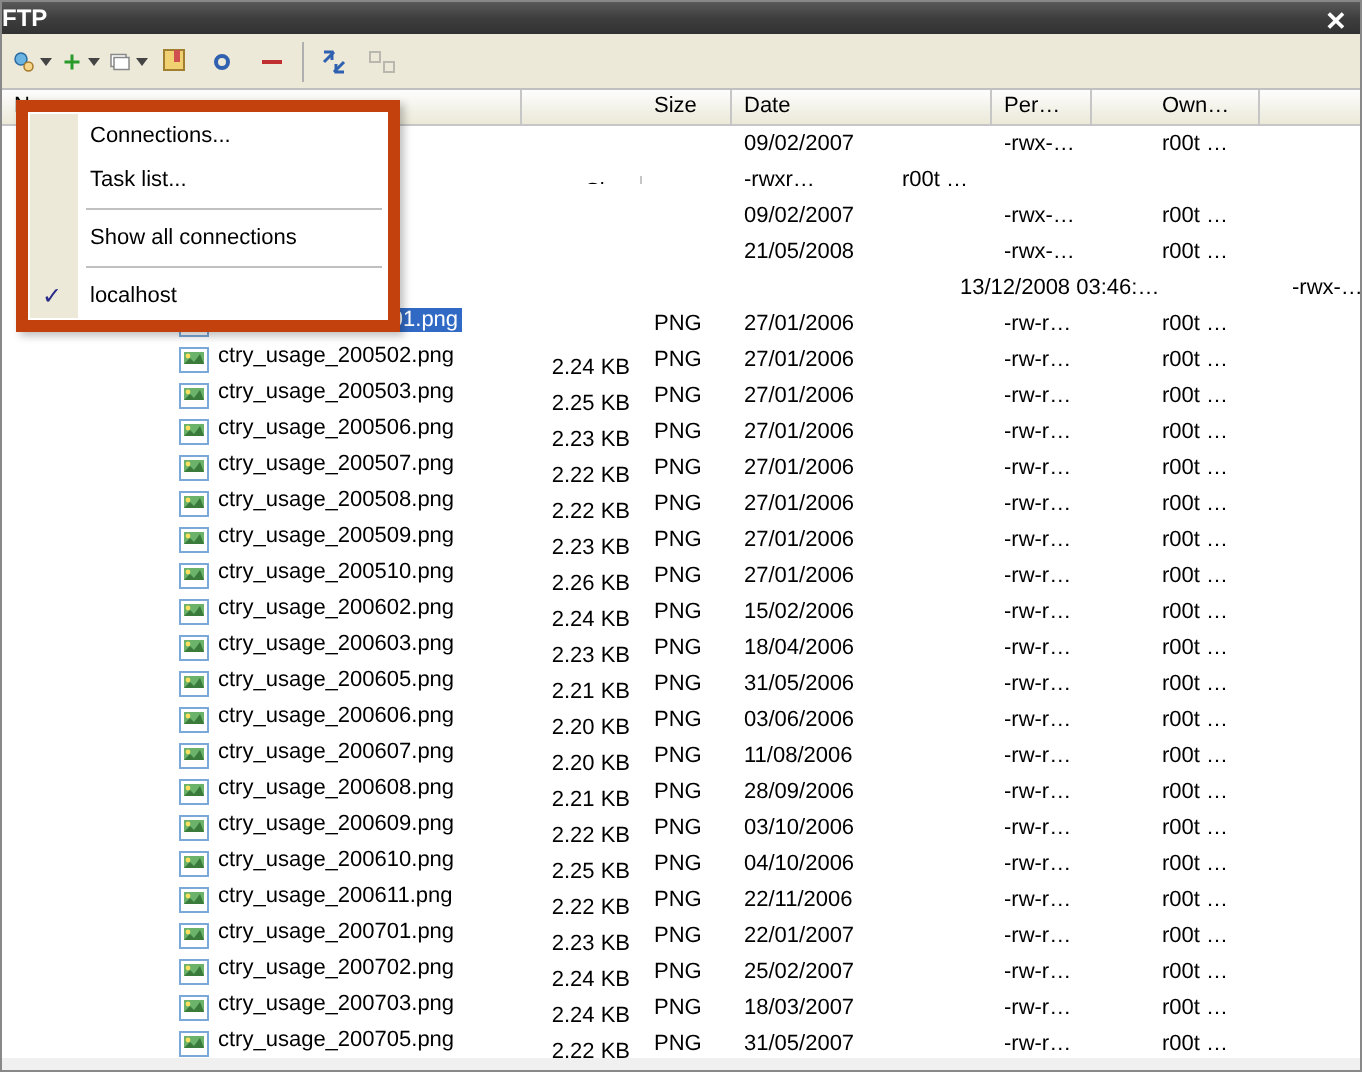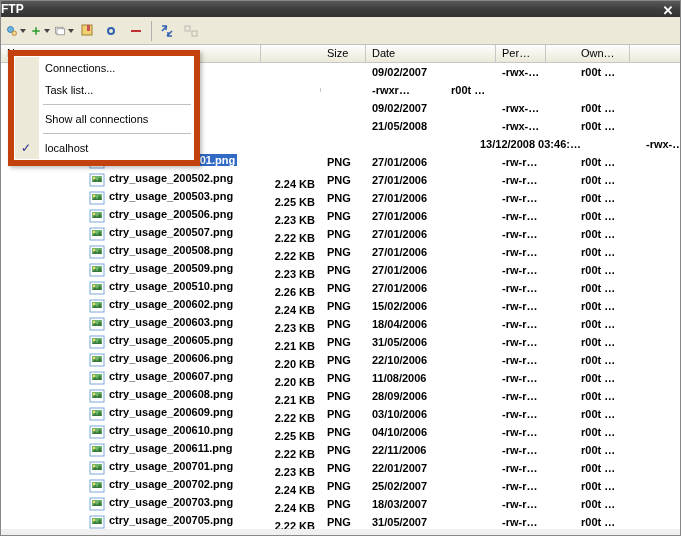--- a/index.html
+++ b/index.html
@@ -97,21 +97,20 @@
   }
   .col-name { width: 260px; flex-shrink:0; }
   .col-size { width: 60px; text-align: right; flex-shrink:0;margin-top:43px;}
   .col-type { width: 45px; flex-shrink:0;}
   .col-date { width: 130px; flex-shrink:0;}
   .col-perm { width: 50px; flex-shrink:0;}
   .col-own  { width: 55px; flex-shrink:0;margin-left:29px;}
   .rows {
     overflow-y: scroll;
     height: calc(100% - 18px);
-    font-weight: bold;
   }
   .row {
     display: flex;
     height: 18px;
     align-items: center;
     font-size: 11px;
     color: #000;
   }
   .row > div {
     padding: 0 6px;
@@ -513,21 +512,21 @@
                 <rect x="1" y="2" width="14" height="12" fill="#fff" stroke="#7aa8d8"></rect>
                 <rect x="3" y="4" width="10" height="6" fill="#6bb36b"></rect>
                 <circle cx="5" cy="6" r="1.2" fill="#f7e060"></circle>
                 <path d="M3 10l3-3 2 2 3-4 2 5z" fill="#3a7a3a"></path>
               </svg>
             </span>
             <span class="fname">ctry_usage_200606.png</span>
           </div>
           <div class="col-size">2.20 KB</div>
           <div class="col-type">PNG</div>
-          <div class="col-date">22/10/2006</div>
+          <div class="col-date">03/06/2006</div>
           <div class="col-perm">-rw-r…</div>
           <div class="col-own">r00t …</div>
         </div>
         <div class="row ">
           <div class="col-name">
             <span class="ficon">
               <svg viewBox="0 0 16 16">
                 <rect x="1" y="2" width="14" height="12" fill="#fff" stroke="#7aa8d8"></rect>
                 <rect x="3" y="4" width="10" height="6" fill="#6bb36b"></rect>
                 <circle cx="5" cy="6" r="1.2" fill="#f7e060"></circle>

